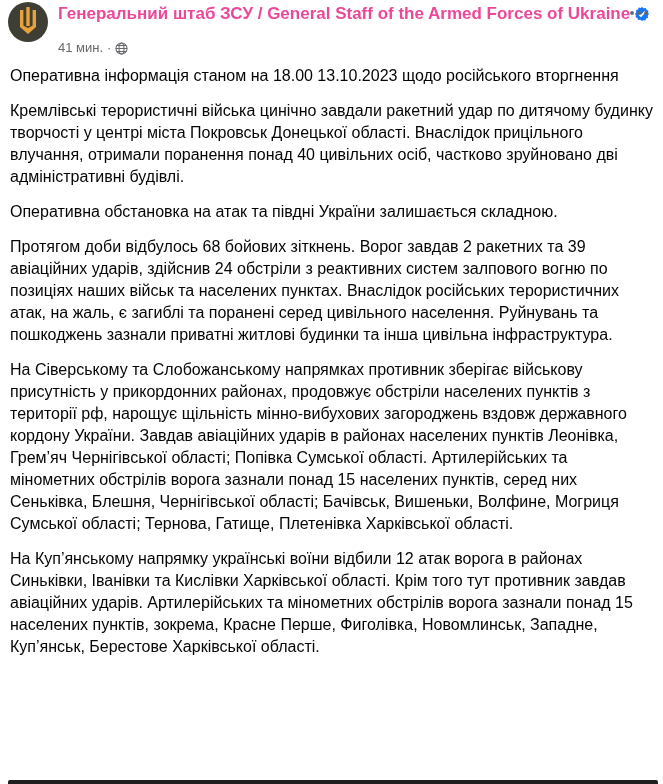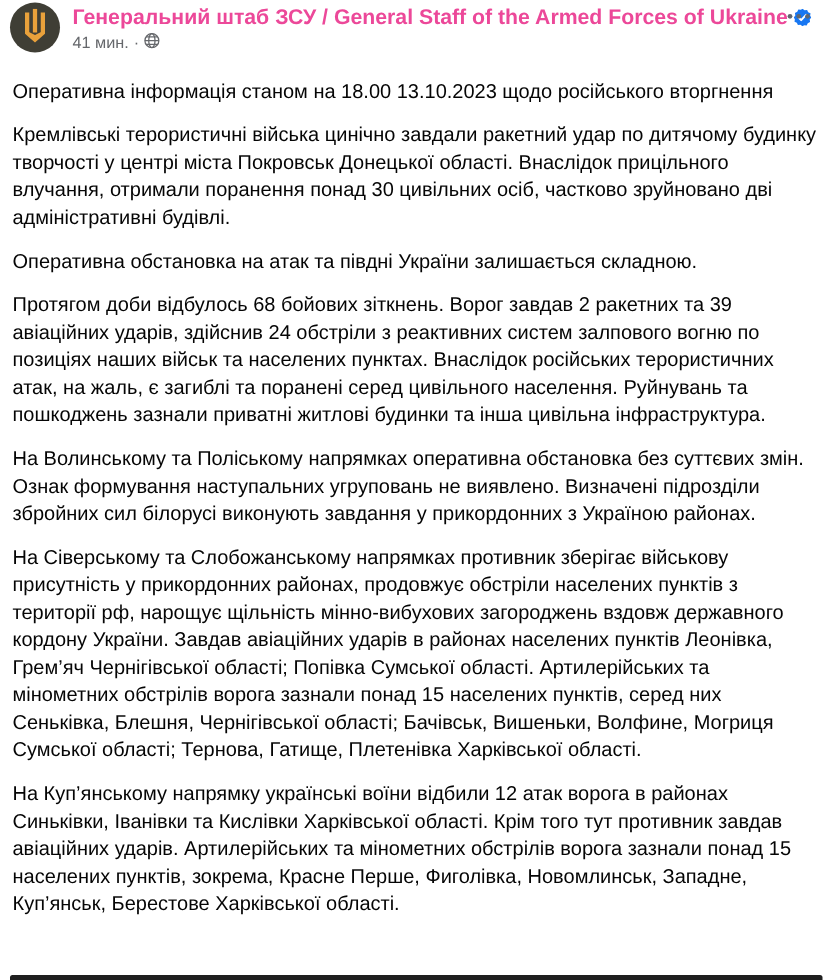--- a/index.html
+++ b/index.html
@@ -25,35 +25,35 @@
     cursor: pointer;
   }
   .header-text { margin-left: 10px; flex: 1; min-width: 0; padding-top: 2px; }
   .page-name-row { display: flex; align-items: center; gap: 5px; }
   .page-name {
     font-size: 17px; font-weight: bold; color: #ec4899;
     line-height: 20px; white-space: nowrap;
     cursor: pointer;
   }
   .meta-row {
-    display: flex; gap: 4px;
-    color: #65676B; font-size: 13px; line-height: 16px; margin-top: 2px;
+    display: flex; align-items: center; gap: 4px;
+    color: #65676B; font-size: 13px; line-height: 16px; margin-top: 16px;
   }
   .menu-btn {
     padding: 8px 2px 2px 2px;
     cursor: pointer;
     flex: 0 0 auto;
   }
   .post-body {
     padding: 9px 8px 0 10px;
     font-size: 16px;
     line-height: 22px;
     color: #050505;
   }
-  .post-body p { margin: 12px 0 13px 0; }
+  .post-body p { margin: 0 0 13px 0; }
   .attachment-edge {
     position: absolute;
     bottom: 0; left: 8px; right: 5px;
     height: 4px;
     background: #1F1F1F;
     border-radius: 2px 2px 0 0;
     cursor: pointer;
   }
   svg { display: block; }
 </style>
@@ -107,21 +107,20 @@
           <circle cx="10" cy="3" r="1.9"></circle>
           <circle cx="17" cy="3" r="1.9"></circle>
         </g>
       </svg>
     </span>
   </div>
 </div>
 
 <div class="post-body">
     <p>Оперативна інформація станом на 18.00 13.10.2023 щодо російського вторгнення</p>
-    <p>Кремлівські терористичні війська цинічно завдали ракетний удар по дитячому будинку творчості у центрі міста Покровськ Донецької області. Внаслідок прицільного влучання, отримали поранення понад 30 цивільних осіб, частково зруйновано дві адміністративні будівлі.</p>
+    <p>Кремлівські терористичні війська цинічно завдали ракетний удар по дитячому будинку творчості у центрі міста Покровськ Донецької області. Внаслідок прицільного влучання, отримали поранення понад 40 цивільних осіб, частково зруйновано дві адміністративні будівлі.</p>
     <p>Оперативна обстановка на атак та півдні України залишається складною.</p>
     <p>Протягом доби відбулось 68 бойових зіткнень. Ворог завдав 2 ракетних та 39 авіаційних ударів, здійснив 24 обстріли з реактивних систем залпового вогню по позиціях наших військ та населених пунктах. Внаслідок російських терористичних атак, на жаль, є загиблі та поранені серед цивільного населення. Руйнувань та пошкоджень зазнали приватні житлові будинки та інша цивільна інфраструктура.</p>
-    <p>На Волинському та Поліському напрямках оперативна обстановка без суттєвих змін. Ознак формування наступальних угруповань не виявлено. Визначені підрозділи збройних сил білорусі виконують завдання у прикордонних з Україною районах.</p>
     <p>На Сіверському та Слобожанському напрямках противник зберігає військову присутність у прикордонних районах, продовжує обстріли населених пунктів з території рф, нарощує щільність мінно-вибухових загороджень вздовж державного кордону України. Завдав авіаційних ударів в районах населених пунктів Леонівка, Грем’яч Чернігівської області; Попівка Сумської області. Артилерійських та мінометних обстрілів ворога зазнали понад 15 населених пунктів, серед них Сеньківка, Блешня, Чернігівської області; Бачівськ, Вишеньки, Волфине, Могриця Сумської області; Тернова, Гатище, Плетенівка Харківської області.</p>
     <p>На Куп’янському напрямку українські воїни відбили 12 атак ворога в районах Синьківки, Іванівки та Кислівки Харківської області. Крім того тут противник завдав авіаційних ударів. Артилерійських та мінометних обстрілів ворога зазнали понад 15 населених пунктів, зокрема, Красне Перше, Фиголівка, Новомлинськ, Западне, Куп’янськ, Берестове Харківської області.</p>
   </div>
 
 <div class="attachment-edge"></div>
 
 </body></html>

